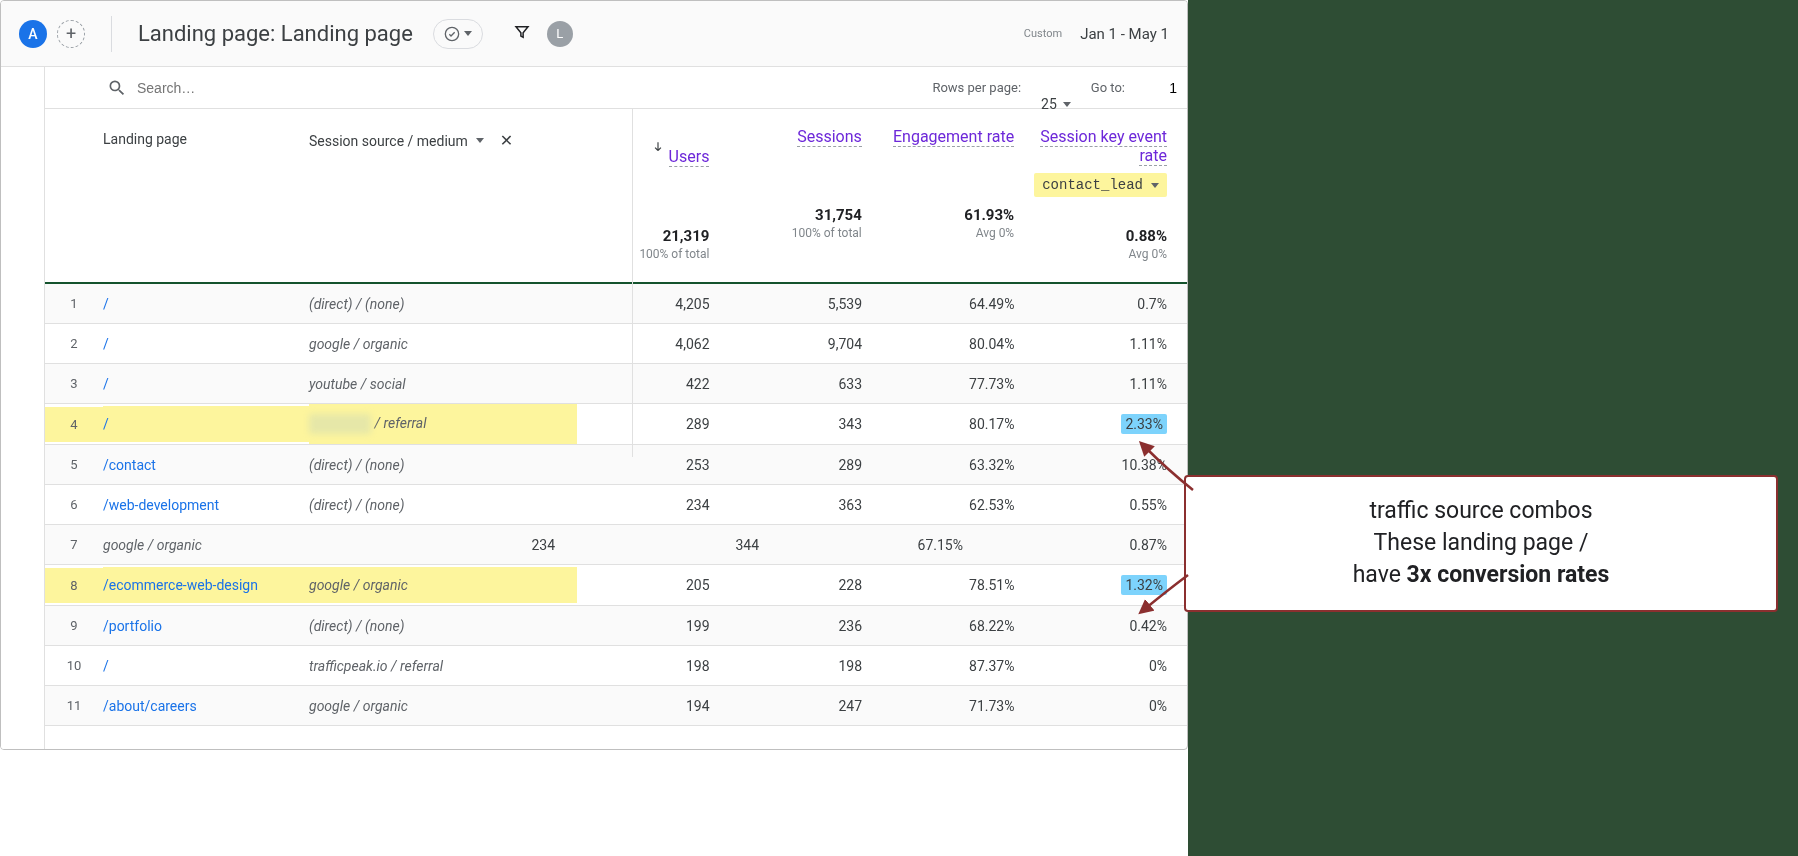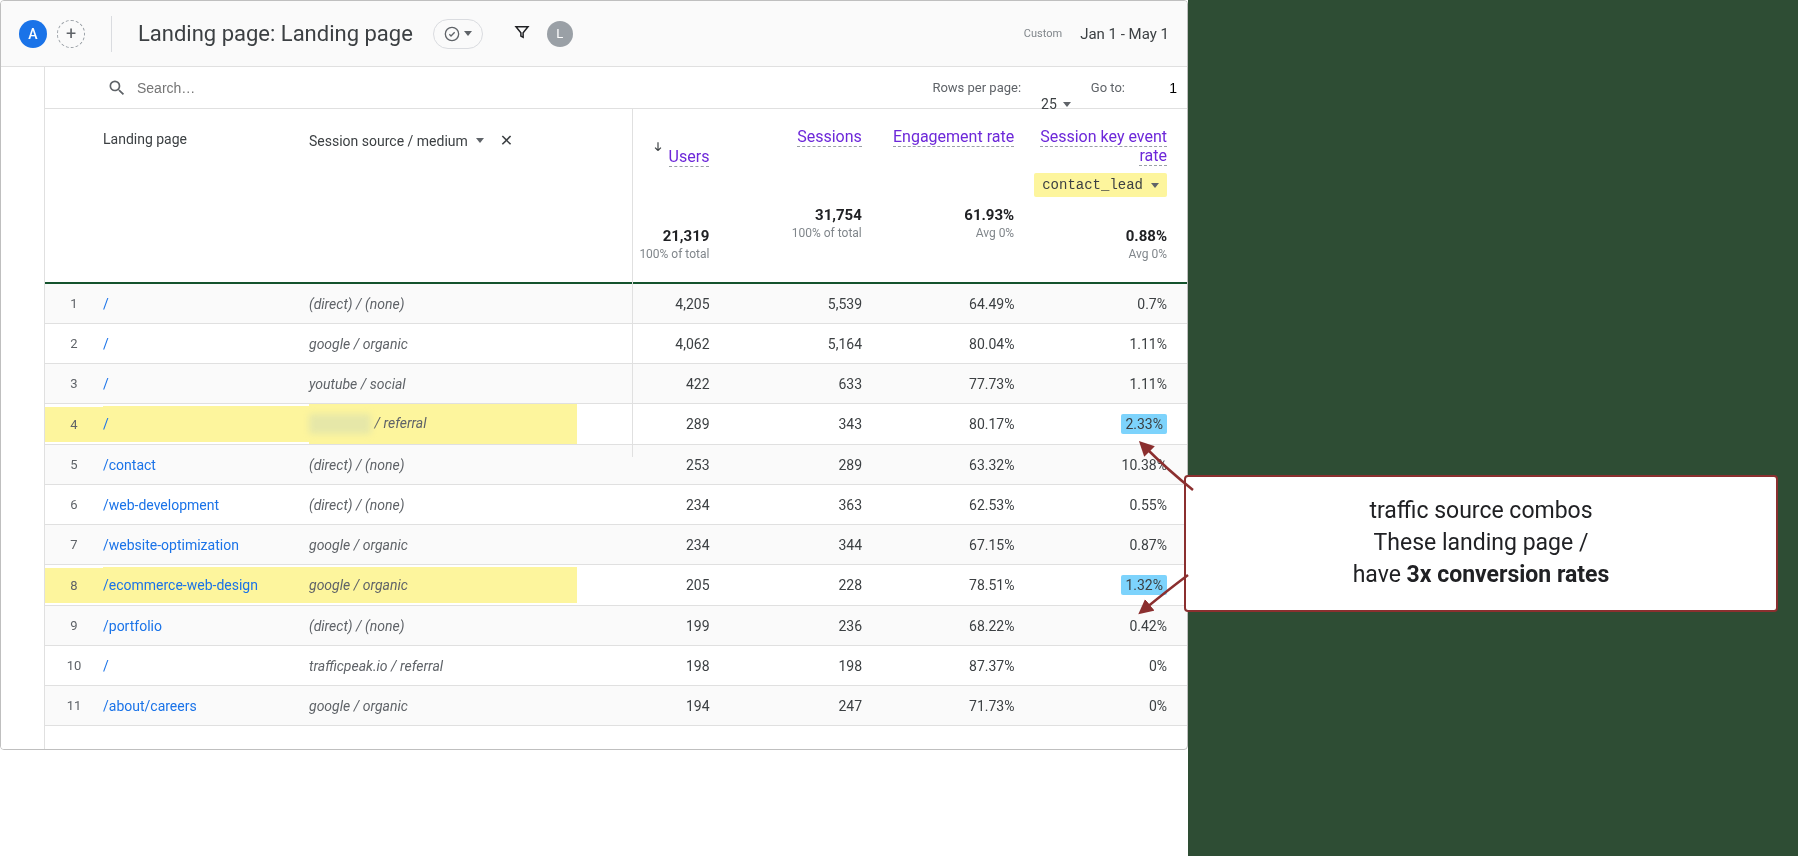--- a/index.html
+++ b/index.html
@@ -172,21 +172,21 @@
               <div class="col-num">4,205</div>
               <div class="col-num">5,539</div>
               <div class="col-num">64.49%</div>
               <div class="col-num">0.7%</div>
             </div>
             <div class="row">
               <div class="col-idx">2</div>
               <div class="col-lp">/</div>
               <div class="col-src">google / organic</div>
               <div class="col-num">4,062</div>
-              <div class="col-num">5,164</div>
+              <div class="col-num">9,704</div>
               <div class="col-num">80.04%</div>
               <div class="col-num">1.11%</div>
             </div>
             <div class="row">
               <div class="col-idx">3</div>
               <div class="col-lp">/</div>
               <div class="col-src">youtube / social</div>
               <div class="col-num">422</div>
               <div class="col-num">633</div>
               <div class="col-num">77.73%</div>
@@ -214,21 +214,20 @@
               <div class="col-idx">6</div>
               <div class="col-lp">/web-development</div>
               <div class="col-src">(direct) / (none)</div>
               <div class="col-num">234</div>
               <div class="col-num">363</div>
               <div class="col-num">62.53%</div>
               <div class="col-num">0.55%</div>
             </div>
             <div class="row">
               <div class="col-idx">7</div>
-              <div class="col-lp">/website-optimization</div>
               <div class="col-src">google / organic</div>
               <div class="col-num">234</div>
               <div class="col-num">344</div>
               <div class="col-num">67.15%</div>
               <div class="col-num">0.87%</div>
             </div>
             <div class="row hl-row">
               <div class="col-idx">8</div>
               <div class="col-lp">/ecommerce-web-design</div>
               <div class="col-src">google / organic</div>

